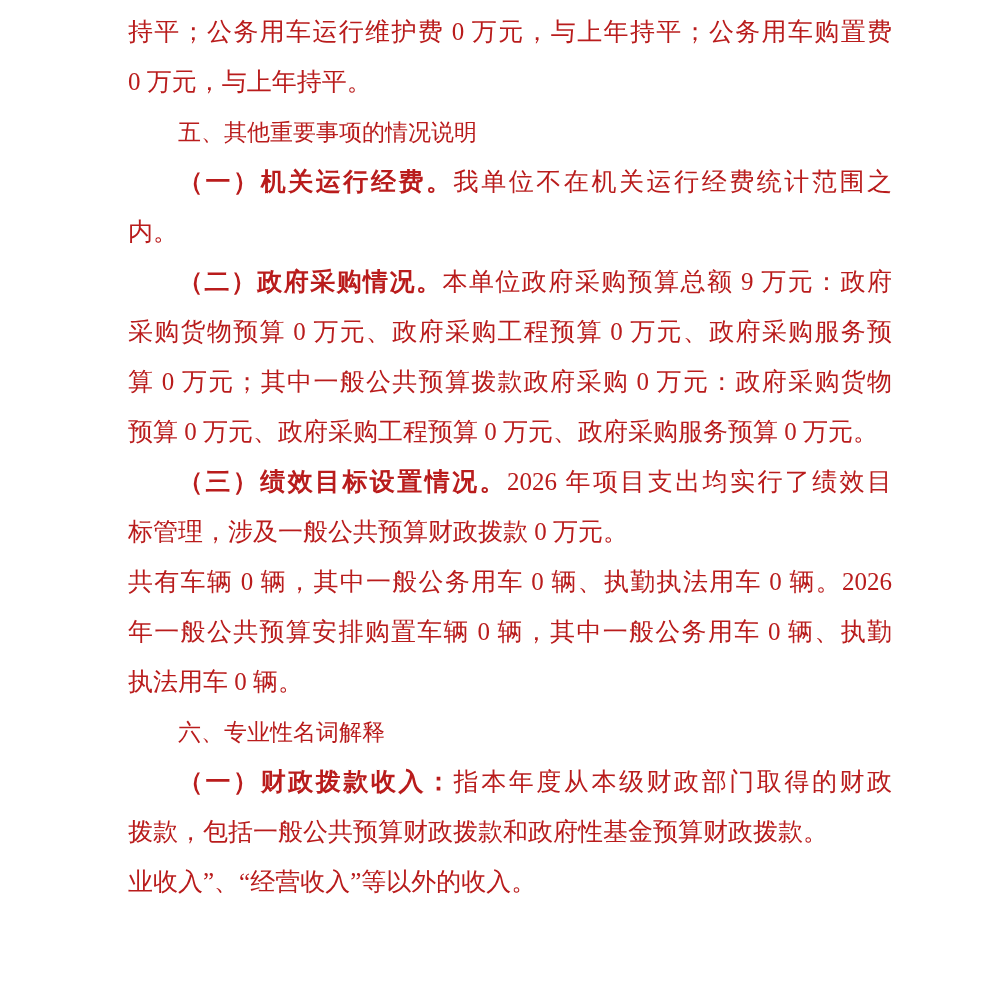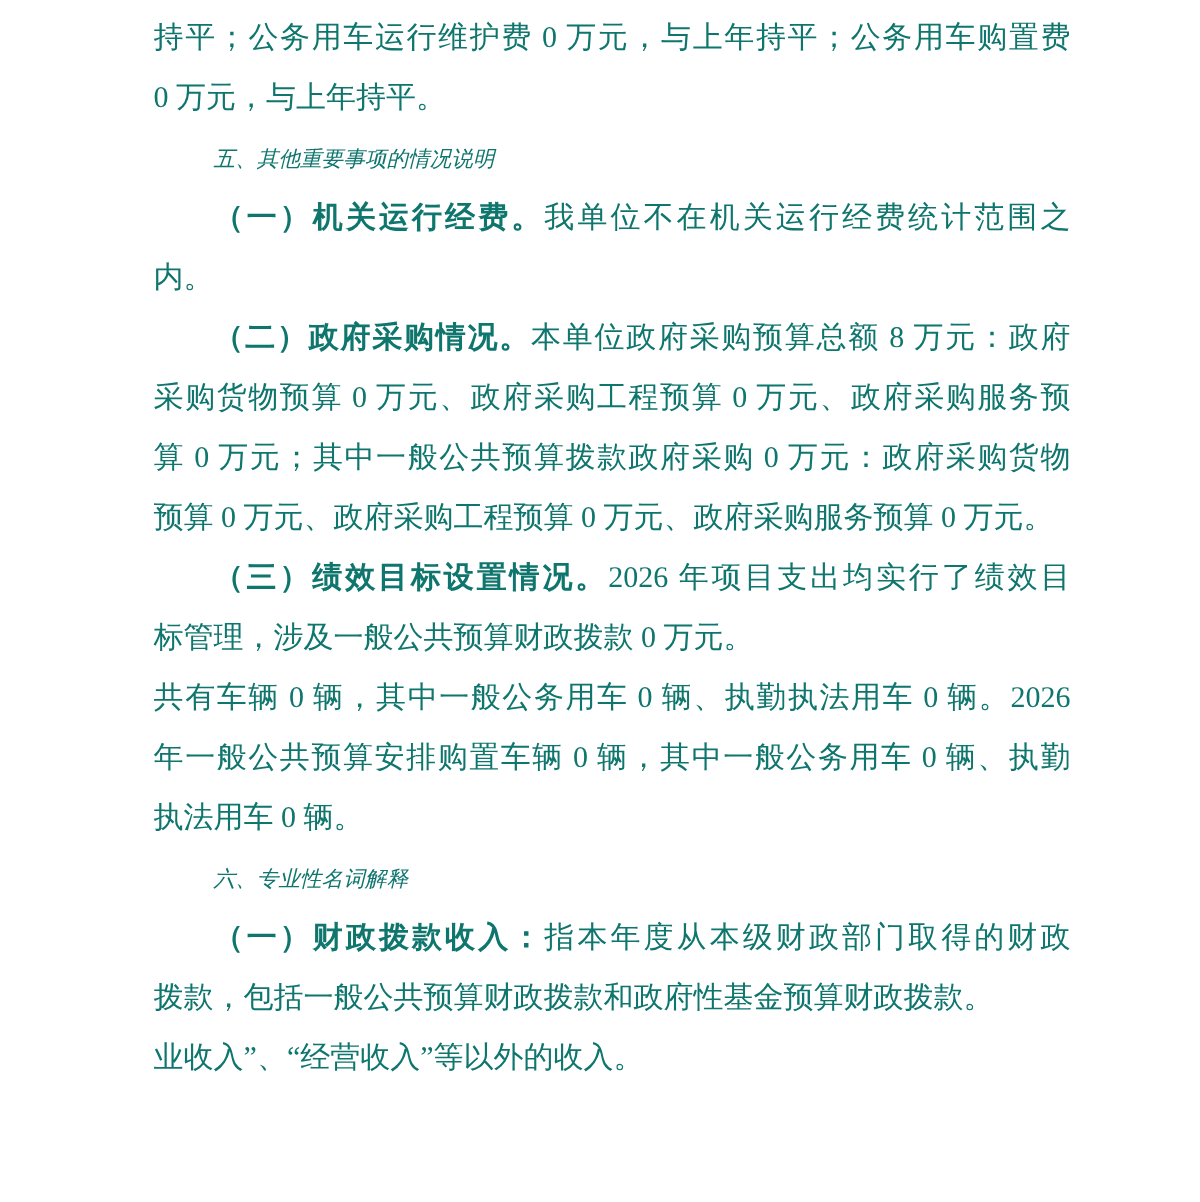--- a/index.html
+++ b/index.html
@@ -5,21 +5,21 @@
   html, body {
     margin: 0;
     padding: 0;
     background: #ffffff;
   }
   .page {
     position: relative;
     width: 1000px;
     height: 1002px;
     background: #ffffff;
-    color: #0f766e;
+    color: #b91c1c;
     overflow: hidden;
     font-family: "Liberation Serif", "DejaVu Serif", serif;
     font-size: 25px;
   }
   .content {
     position: absolute;
     left: 128px;
     top: 7px;
     width: 764px;
   }
@@ -36,41 +36,40 @@
   .line.last {
     text-align: right;
     text-align-last: left;
   }
   .line.indent {
     padding-left: 50px;
   }
   .line.heading {
     font-family: "Liberation Sans", "DejaVu Sans", sans-serif;
     font-weight: 700;
-    font-size: 18px;
-    font-style: italic;
+    font-size: 23px;
   }
   .seg-lead {
     font-weight: 700;
   }
   .seg-normal {
     font-weight: 400;
   }
 </style>
 </head>
 <body>
 
 <div class="page">
   <div class="content">
       <div class="line"><span class="seg-normal">持平；公务用车运行维护费 0 万元，与上年持平；公务用车购置费</span></div>
       <div class="line last"><span class="seg-normal">0 万元，与上年持平。</span></div>
       <div class="line heading indent last"><span class="seg-normal">五、其他重要事项的情况说明</span></div>
       <div class="line indent"><span class="seg-lead">（一）机关运行经费。</span><span class="seg-normal">我单位不在机关运行经费统计范围之</span></div>
       <div class="line last"><span class="seg-normal">内。</span></div>
-      <div class="line indent"><span class="seg-lead">（二）政府采购情况。</span><span class="seg-normal">本单位政府采购预算总额 8 万元：政府</span></div>
+      <div class="line indent"><span class="seg-lead">（二）政府采购情况。</span><span class="seg-normal">本单位政府采购预算总额 9 万元：政府</span></div>
       <div class="line"><span class="seg-normal">采购货物预算 0 万元、政府采购工程预算 0 万元、政府采购服务预</span></div>
       <div class="line"><span class="seg-normal">算 0 万元；其中一般公共预算拨款政府采购 0 万元：政府采购货物</span></div>
       <div class="line last"><span class="seg-normal">预算 0 万元、政府采购工程预算 0 万元、政府采购服务预算 0 万元。</span></div>
       <div class="line indent"><span class="seg-lead">（三）绩效目标设置情况。</span><span class="seg-normal">2026 年项目支出均实行了绩效目</span></div>
       <div class="line last"><span class="seg-normal">标管理，涉及一般公共预算财政拨款 0 万元。</span></div>
       <div class="line"><span class="seg-normal">共有车辆 0 辆，其中一般公务用车 0 辆、执勤执法用车 0 辆。2026</span></div>
       <div class="line"><span class="seg-normal">年一般公共预算安排购置车辆 0 辆，其中一般公务用车 0 辆、执勤</span></div>
       <div class="line last"><span class="seg-normal">执法用车 0 辆。</span></div>
       <div class="line heading indent last"><span class="seg-normal">六、专业性名词解释</span></div>
       <div class="line indent"><span class="seg-lead">（一）财政拨款收入：</span><span class="seg-normal">指本年度从本级财政部门取得的财政</span></div>

